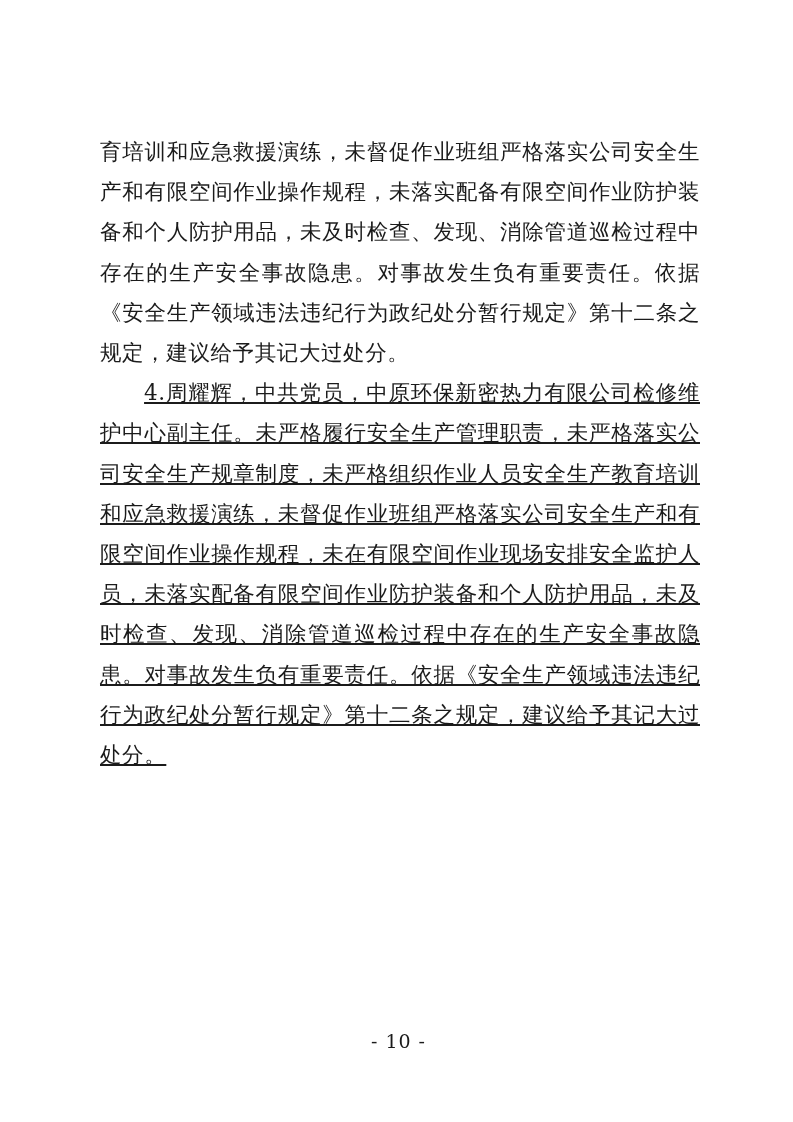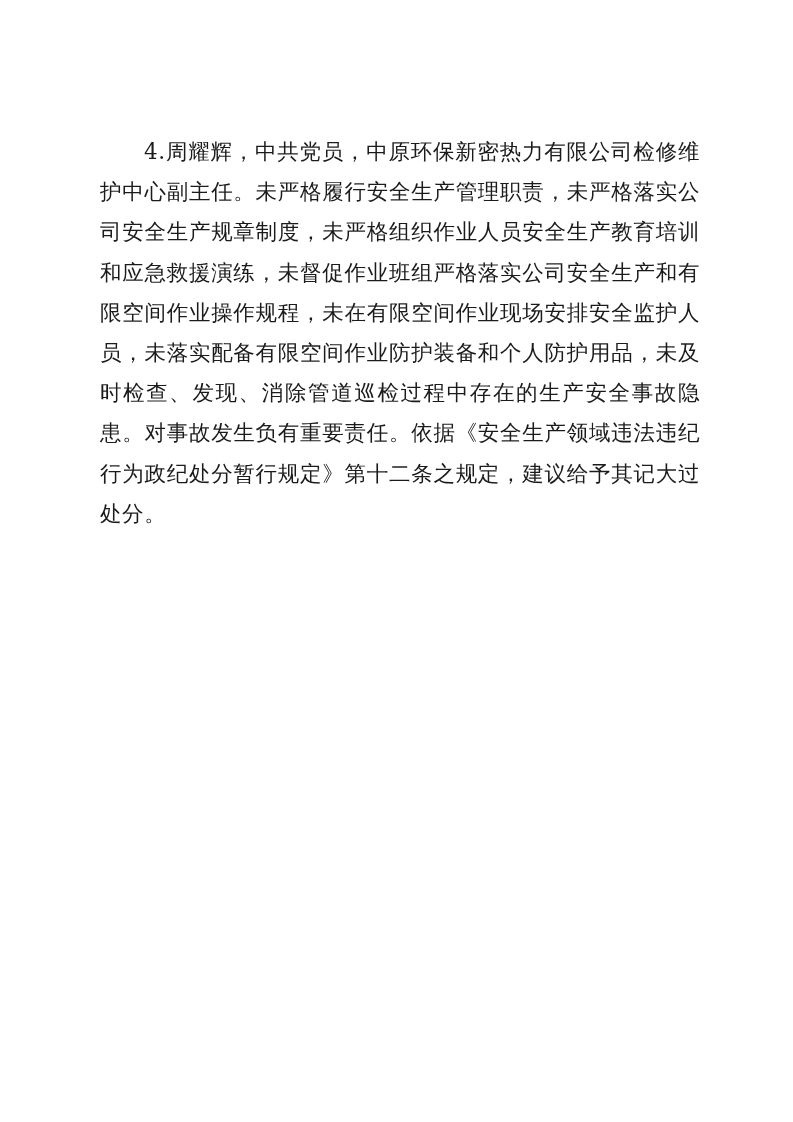--- a/index.html
+++ b/index.html
@@ -30,20 +30,21 @@
     line-height: 40.2px;
     letter-spacing: 0.6px;
     text-align: justify;
     text-justify: inter-ideograph;
     margin: 0;
     text-indent: 0;
     color: #1b1b1b;
   }
   .para.indent {
     text-indent: 2.05em;
+    text-decoration: underline;
   }
   .footer {
     position: absolute;
     left: 0;
     top: 1030px;
     width: 793px;
     text-align: center;
     font-size: 19px;
     letter-spacing: 1px;
     color: #1b1b1b;
@@ -52,17 +53,21 @@
     display: inline-block;
     padding-left: 4px;
   }
 </style>
 </head>
 <body>
 
 <div class="page">
 
   <div class="content">
+    <p class="para">育培训和应急救援演练，未督促作业班组严格落实公司安全生产和有限空间作业操作规程，未落实配备有限空间作业防护装备和个人防护用品，未及时检查、发现、消除管道巡检过程中存在的生产安全事故隐患。对事故发生负有重要责任。依据《安全生产领域违法违纪行为政纪处分暂行规定》第十二条之规定，建议给予其记大过处分。</p>
     <p class="para indent">4.周耀辉，中共党员，中原环保新密热力有限公司检修维护中心副主任。未严格履行安全生产管理职责，未严格落实公司安全生产规章制度，未严格组织作业人员安全生产教育培训和应急救援演练，未督促作业班组严格落实公司安全生产和有限空间作业操作规程，未在有限空间作业现场安排安全监护人员，未落实配备有限空间作业防护装备和个人防护用品，未及时检查、发现、消除管道巡检过程中存在的生产安全事故隐患。对事故发生负有重要责任。依据《安全生产领域违法违纪行为政纪处分暂行规定》第十二条之规定，建议给予其记大过处分。</p>
   </div>
 
+  <div class="footer">
+    <span class="footer-inner">- 10 -</span>
+  </div>
 
 </div>
 
 </body></html>

